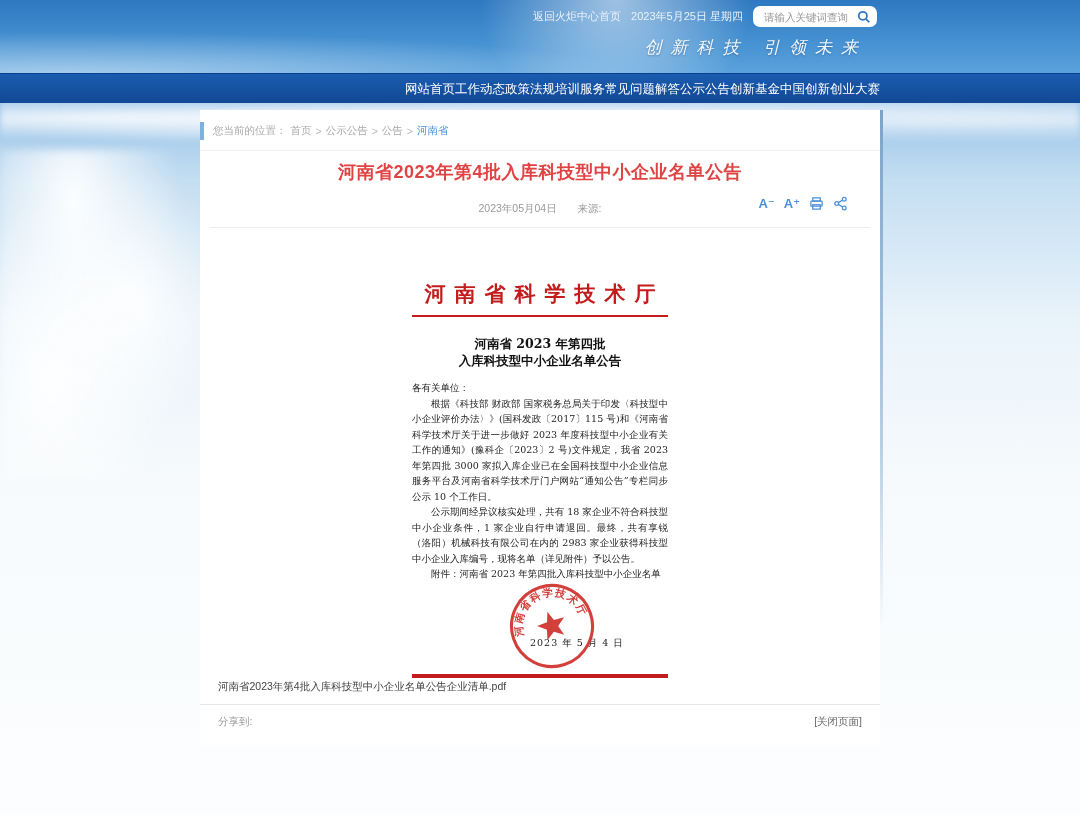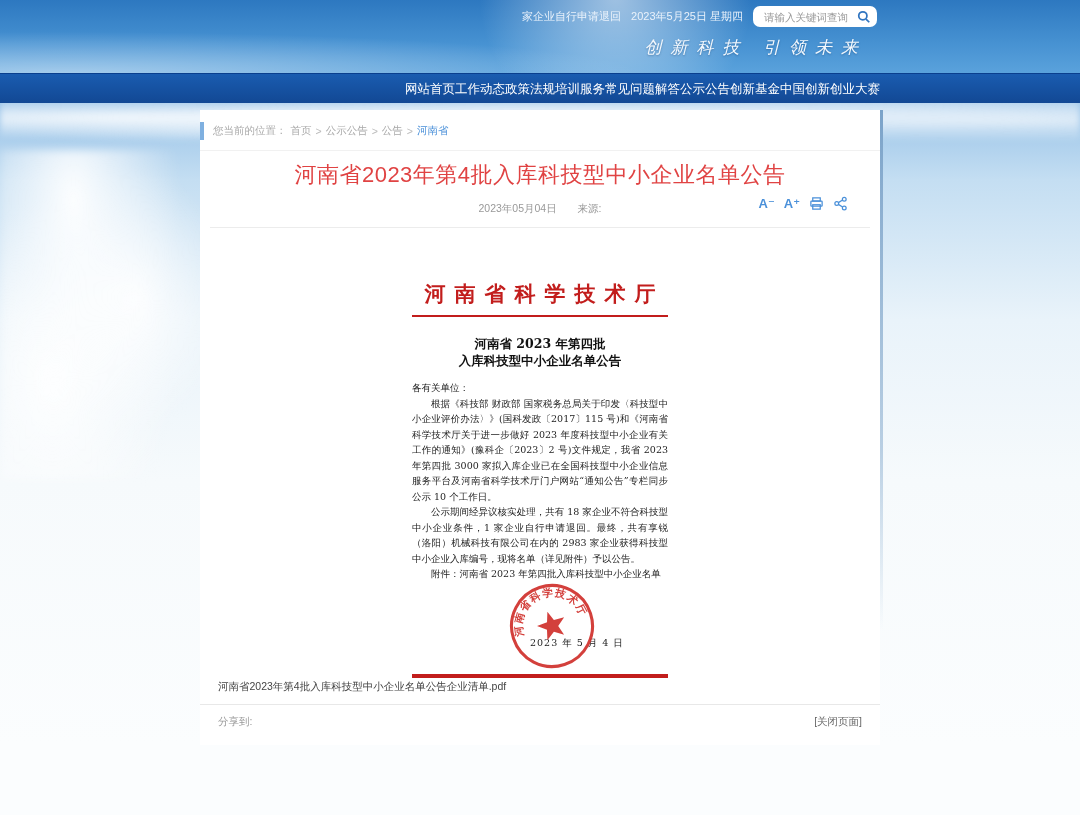--- a/index.html
+++ b/index.html
@@ -44,21 +44,21 @@
   .panel{position:absolute;left:200px;top:110px;width:680px;height:635px;background:#fff;}
   .panel::after{content:"";position:absolute;right:-3px;top:0;width:3px;height:520px;
     background:linear-gradient(180deg,#7ba3c9,#b9cfe3 65%,rgba(255,255,255,0));}
   .breadcrumb{position:absolute;left:0;top:12px;height:18px;display:flex;align-items:center;font-size:10.5px;color:#a9a9a9;}
   .bc-accent{width:4px;height:18px;background:#7fb0e0;margin-right:9px;}
   .bc-link{color:#a9a9a9;text-decoration:none;margin:0 4px;cursor:pointer;}
   .bc-sep{color:#bbb;}
   .bc-current{color:#4a90d9;margin-left:4px;}
   .bc-divider{position:absolute;left:0;top:40px;width:680px;border-bottom:1px solid #f1f1f1;}
   .article-title{position:absolute;left:0;top:50px;width:680px;margin:0;text-align:center;
-    color:#e04343;font-size:22px;font-weight:normal;letter-spacing:.5px;}
+    color:#e04343;font-size:18px;font-weight:bold;letter-spacing:.5px;}
   .meta-row{position:absolute;left:0;top:92px;width:680px;text-align:center;font-size:10.5px;color:#999;}
   .meta-row span{margin:0 9px;}
   .meta-tools{position:absolute;top:86px;right:32px;display:flex;align-items:center;gap:9px;color:#4a90d9;}
   .tool{font-size:13px;font-weight:bold;cursor:pointer;display:flex;align-items:center;}
   .meta-divider{position:absolute;left:10px;top:117px;width:660px;border-bottom:1px solid #ececec;}
   
   .doc{position:absolute;left:50%;top:140px;transform:translateX(-50%);width:256px;
     font-family:"DejaVu Serif","Liberation Serif",serif;color:#222;}
   .doc-agency{margin-top:30px;text-align:center;color:#c21d1c;font-weight:bold;font-size:21px;
     letter-spacing:9px;padding-left:9px;white-space:nowrap;}
@@ -86,21 +86,21 @@
 </style>
 </head>
 <body>
 
 <div class="page">
   <div class="cloud-band"></div>
   <div class="cloud-left"></div>
 
   <header class="hdr">
     <div class="hdr-top">
-      <a class="top-link">家企业自行申请退回</a>
+      <a class="top-link">返回火炬中心首页</a>
       <span class="top-date">2023年5月25日 星期四</span>
       <div class="search-box">
         <input placeholder="请输入关键词查询" style="">
         <span class="search-btn">
           <svg width="14" height="14" viewBox="0 0 24 24" fill="none" stroke="#2f74c0" stroke-width="3">
             <circle cx="10" cy="10" r="7"></circle>
               <line x1="15.5" y1="15.5" x2="21" y2="21"></line>
           </svg>
         </span>
       </div>

